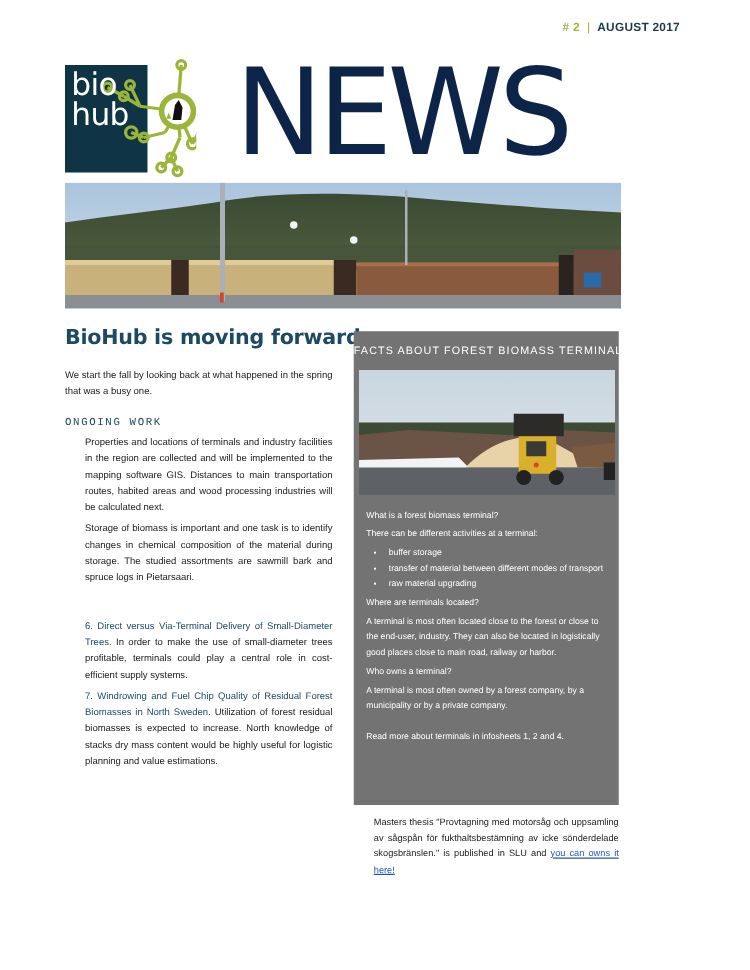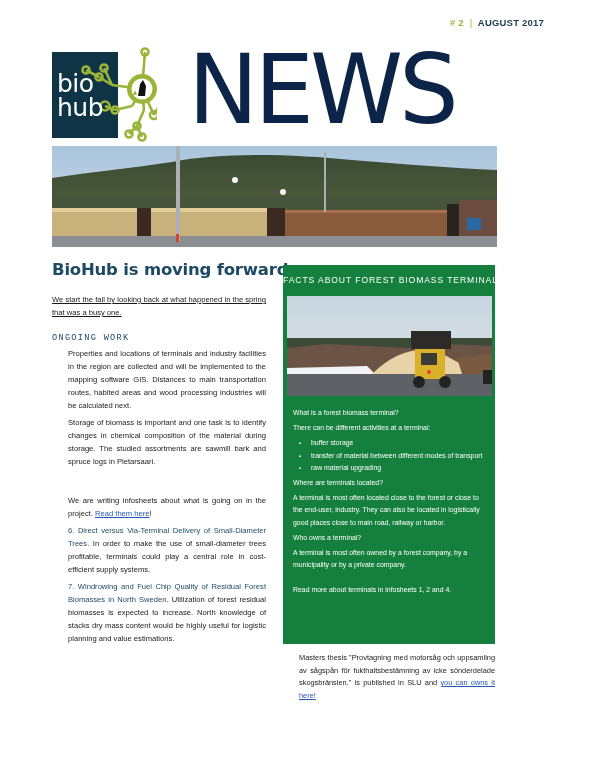--- a/index.html
+++ b/index.html
@@ -6,42 +6,42 @@
   body { width:600px; height:776px; position:relative; overflow:hidden;
          font-family:"Liberation Sans", "DejaVu Sans", sans-serif; color:#1a1a1a; }
 
   .issue { position:absolute; top:17px; left:450px; font-size:9.5px; font-weight:bold;
            color:#1d3a4a; letter-spacing:0.2px; white-space:nowrap; }
   .issue .hash { color:#9bb53a; }
   .issue .sep { color:#9bb53a; font-weight:normal; margin:0 3px; }
 
   .logo { position:absolute; left:52px; top:44px; width:105px; height:102px; }
   .logo-box { position:absolute; left:0; top:8px; width:66px; height:86px; background:#0e3445; }
-  .logo-text { position:absolute; left:5px; top:28px; color:#fff; font-size:25px; line-height:24px;
+  .logo-text { position:absolute; left:5px; top:12px; color:#fff; font-size:25px; line-height:24px;
                font-family:"DejaVu Sans", sans-serif; letter-spacing:-0.5px; }
   .logo svg { position:absolute; left:0; top:0; }
 
   .masthead { position:absolute; left:188px; top:40px; font-family:"DejaVu Sans", sans-serif;
               font-size:96px; line-height:100px; color:#0c2448; letter-spacing:-4px;
               transform:scaleX(0.98); transform-origin:left top; }
 
   .hero { position:absolute; left:52px; top:146px; width:445px; height:101px; overflow:hidden; }
 
   .col-left { position:absolute; left:52px; top:260px; width:214px; }
   .main-title { font-family:"DejaVu Sans", sans-serif; font-size:16.5px; color:#1d4a63;
                 margin:0 0 14px 0; white-space:nowrap; letter-spacing:-0.2px; }
-  .intro { font-size:7.6px; line-height:13px; margin:10px 0 14px 0; text-align:justify;text-decoration:underline; }
+  .intro { font-size:7.6px; line-height:13px; margin:10px 0 14px 0; text-align:justify; }
   .section-h { font-size:8.6px; letter-spacing:1.3px; color:#1d4a63; margin:0 0 4px 0;
                font-weight:normal; text-transform:uppercase;font-family:Liberation Mono, monospace; }
   .para { font-size:7.6px; line-height:13px; margin:0 0 4px 16px; text-align:justify; }
   .para .lead { color:#1d4a63; }
   .link { color:#2456b5; text-decoration:underline; }
   .gap { height:14px; }
 
-  .facts { position:absolute; left:283px; top:265px; width:212px; height:379px; background:#15803d; }
+  .facts { position:absolute; left:283px; top:265px; width:212px; height:379px; background:#737373; }
   .facts-title { color:#fff; font-size:8.6px; letter-spacing:0.9px; text-align:center;
                  margin-top:10px; white-space:nowrap; }
   .facts-photo { position:absolute; left:4px; top:31px; width:205px; height:100px; overflow:hidden; }
   .facts-body { position:absolute; left:10px; top:142px; width:196px; color:#ffffff; font-size:6.9px; line-height:12.2px; }
   .facts-body p { margin:0 0 3px 0; }
   .facts-body ul { margin:0 0 3px 0; padding-left:12px; list-style:none; }
   .facts-body li { position:relative; padding-left:6px; }
   .facts-body li::before { content:"\25AA"; position:absolute; left:-6px; top:0; font-size:6px; }
   .facts-body .q { margin-bottom:3px; }
   .facts-body .spacer { height:10px; }
@@ -136,23 +136,20 @@
 <div class="col-left">
   <h1 class="main-title">BioHub is moving forward</h1>
   <p class="intro">We start the fall by looking back at what happened in the spring that was a busy one.</p>
 
   <h2 class="section-h">ONGOING WORK</h2>
   <p class="para">Properties and locations of terminals and industry facilities in the region are collected and will be implemented to the mapping software GIS. Distances to main transportation routes, habited areas and wood processing industries will be calculated next.</p>
   <p class="para">Storage of biomass is important and one task is to identify changes in chemical composition of the material during storage. The studied assortments are sawmill bark and spruce logs in Pietarsaari.</p>
 
   <div class="gap" style="height:22px"></div>
 
-  <p class="para">
-    <span>We are writing infosheets about what is going on in the project. </span><a class="link">Read them here</a><span>!</span>
-  </p>
   <p class="para">
     <span class="lead">6. Direct versus Via-Terminal Delivery of Small-Diameter Trees.</span><span> In order to make the use of small-diameter trees profitable, terminals could play a central role in cost-efficient supply systems.</span>
   </p>
   <p class="para">
     <span class="lead">7. Windrowing and Fuel Chip Quality of Residual Forest Biomasses in North Sweden</span><span>. Utilization of forest residual biomasses is expected to increase. North knowledge of stacks dry mass content would be highly useful for logistic planning and value estimations.</span>
   </p>
 </div>
 
 <div class="facts">
   <div class="facts-title">FACTS ABOUT FOREST BIOMASS TERMINAL</div>

